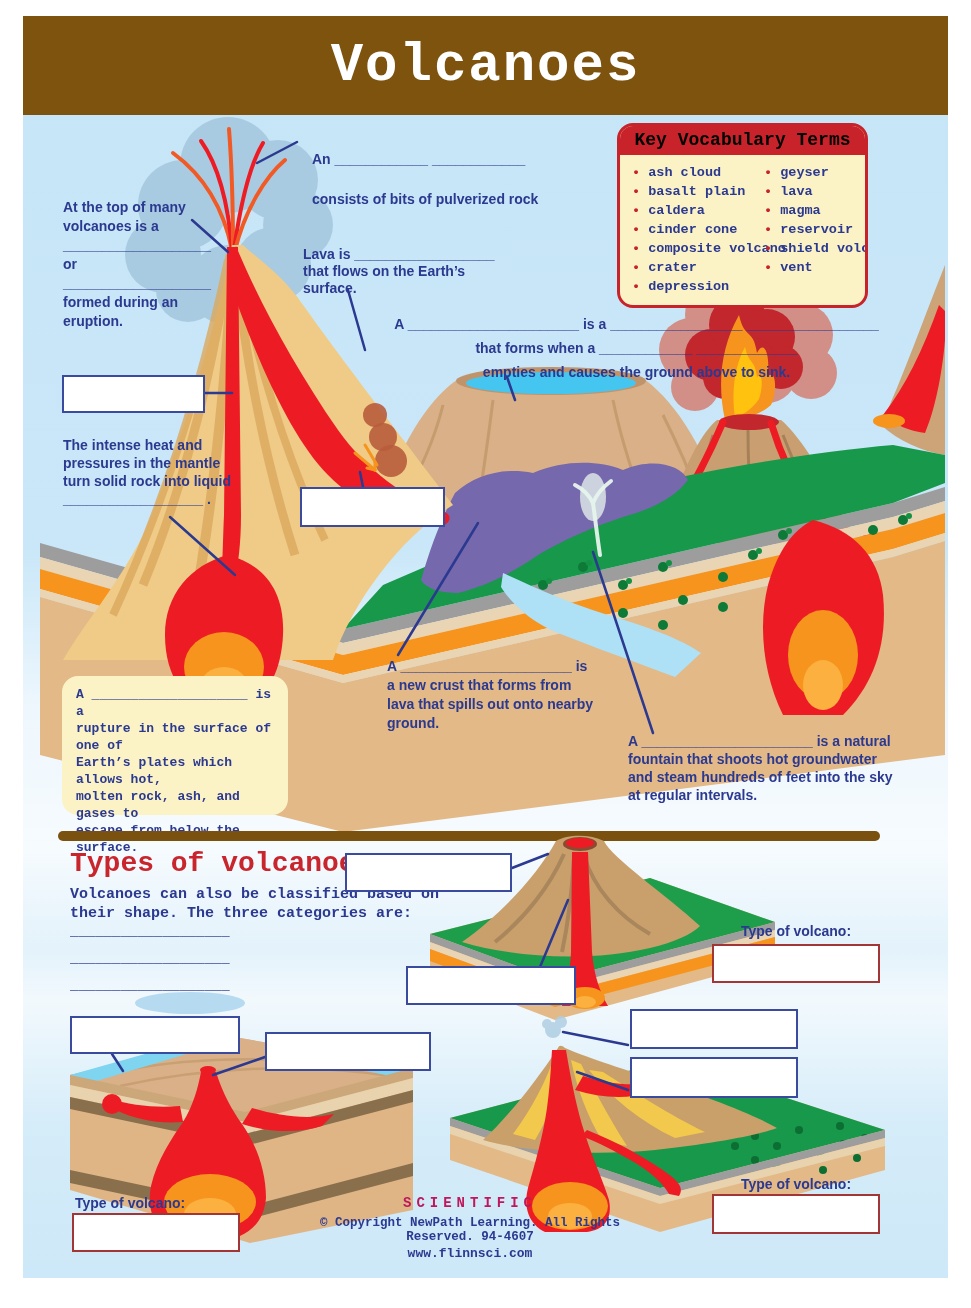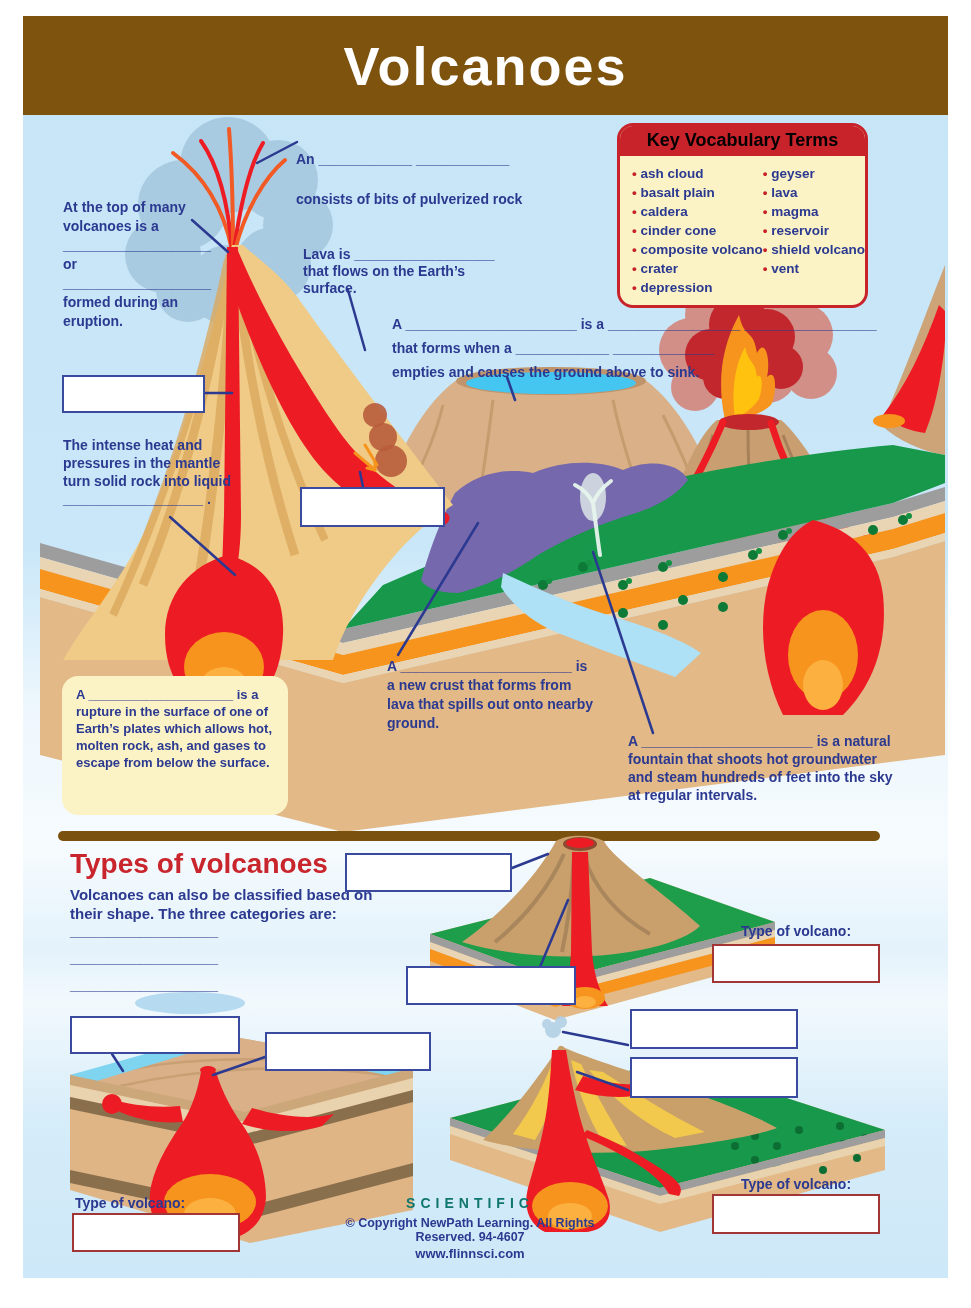--- a/index.html
+++ b/index.html
@@ -1,20 +1,20 @@
 <!DOCTYPE html>
 <html><head>
 <meta charset="utf-8">
 <style>
   html,body{margin:0;padding:0;}
   body{
     width:971px;height:1308px;position:relative;background:#ffffff;
     font-family:"Liberation Sans", sans-serif; overflow:hidden;
   }
-  .abs{position:absolute;}
+  .abs{position:absolute;font-family:Liberation Mono, monospace;}
   #poster{
     left:23px;top:16px;width:925px;height:1262px;
     background:linear-gradient(180deg,#c6e5f7 0%,#c9e7f8 42%,#eef7fd 55%,#f6fbfe 66%,#e3f2fb 74%,#f2f9fd 78%,#d5ecf9 88%,#cde8f8 100%);
   }
   #hdr{
     left:23px;top:16px;width:925px;height:99px;background:#7d530e;
     display:flex;align-items:center;justify-content:center;
   }
   #hdr h1{
     margin:0;color:#ffffff;font-size:54px;font-weight:bold;letter-spacing:2px;
@@ -46,21 +46,21 @@
     padding:10px 14px;box-sizing:border-box;
   }
   #whatis h2{margin:0 0 8px 0;color:#c9252c;font-size:23px;font-weight:bold;}
   #whatis .wbody{color:#2b3990;font-weight:bold;font-size:13px;line-height:17px;white-space:pre-line;}
   #divider{left:58px;top:831px;width:822px;height:10px;background:#7a510f;border-radius:5px;}
   #typeshead{left:70px;top:848px;color:#c9252c;font-size:28px;font-weight:bold;}
   #typesintro{left:70px;top:885px;color:#2b3990;font-size:15px;font-weight:bold;line-height:19px;white-space:pre-line;}
   #typesblanks{left:70px;top:918px;color:#2b3990;font-size:14px;font-weight:bold;line-height:27px;}
   #footer{left:315px;top:1194px;width:310px;text-align:center;}
   #footer .flinn{color:#00a651;font-size:40px;font-weight:bold;letter-spacing:-1px;line-height:38px;}
-  #footer .sci{color:#0f766e;font-size:14px;font-weight:bold;letter-spacing:5px;margin-top:1px;}
+  #footer .sci{color:#be185d;font-size:14px;font-weight:bold;letter-spacing:5px;margin-top:1px;}
   #footer .cpy{color:#2b3990;font-size:12.5px;font-weight:bold;margin-top:5px;}
   #footer .url{color:#2b3990;font-size:13px;font-weight:bold;margin-top:2px;}
   svg{position:absolute;overflow:visible;}
 </style>
 </head>
 <body>
 
 <div id="poster" class="abs"></div>
 
 <div id="hdr" class="abs">
@@ -260,37 +260,37 @@
       <li>geyser</li>
       <li>lava</li>
       <li>magma</li>
       <li>reservoir</li>
       <li>shield volcano</li>
       <li>vent</li>
     </ul>
   </div>
 </div>
 
-<div class="ann" style="left:296px;top:129px;width:235px;">
+<div class="ann" style="left:312px;top:129px;width:235px;">
   <div>An ____________ ____________</div>
   <div><span>consists of bits of </span><b>pulverized rock</b></div>
 </div>
 
 <div class="ann" style="left:63px;top:198px;width:170px;line-height:19px;">At the top of many
 volcanoes is a
 ___________________
 or
 ___________________
 formed during an
 eruption.</div>
 
 <div class="ann" style="left:303px;top:246px;width:215px;line-height:17px;">Lava is __________________
 that flows on the Earth’s surface.</div>
 
-<div class="ann" style="left:392px;top:312px;width:525px;line-height:24px;">A ______________________ is a _________________ _________________
+<div class="ann" style="left:374px;top:312px;width:525px;line-height:24px;text-align:center;">A ______________________ is a _________________ _________________
 that forms when a ____________ _____________
 empties and causes the ground above to sink.</div>
 
 <div class="ann" style="left:63px;top:436px;width:195px;line-height:18px;">The intense heat and
 pressures in the mantle
 turn solid rock into liquid
 __________________ .</div>
 
 <div class="ann" style="left:387px;top:657px;width:210px;line-height:19px;">A ______________________ is
 a new crust that forms from

